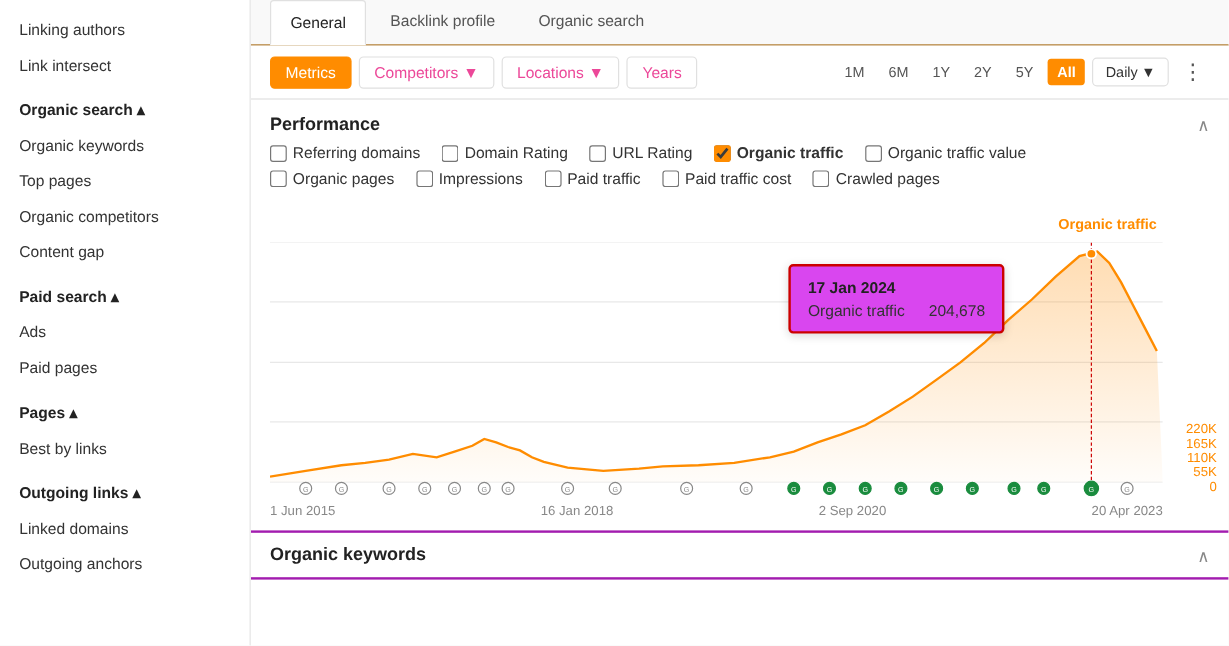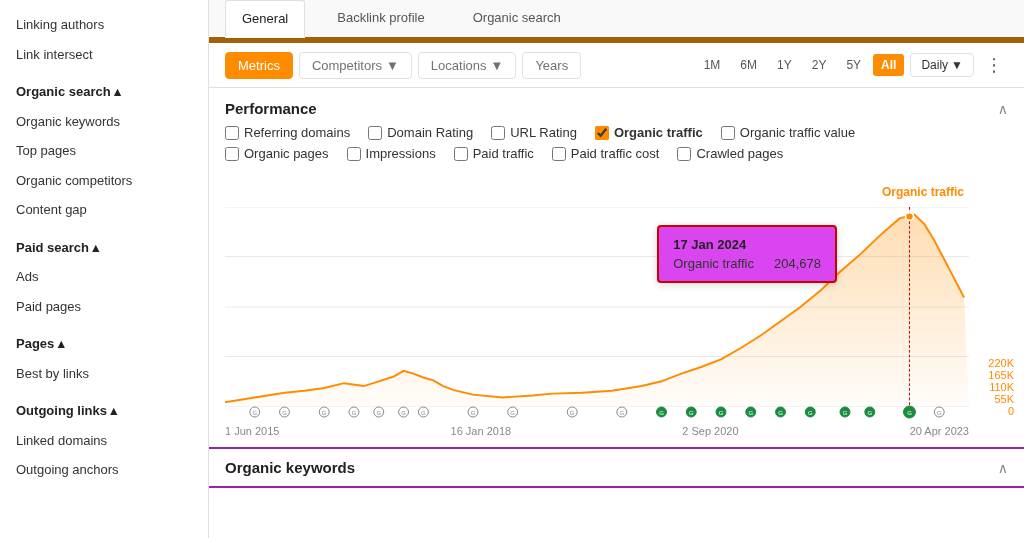--- a/index.html
+++ b/index.html
@@ -44,24 +44,24 @@
       flex: 1;
       display: flex;
       flex-direction: column;
       overflow: hidden;
       background: #fff;
     }
 
     
     .top-tabs {
       display: flex;
-      border-bottom: 6px solid #a16207;
+      border-bottom: 1px solid #a16207;
       background: #f9f9f9;
       padding: 0 16px;
-      gap: 16px;
+      gap: 4px;
     }
     .top-tab {
       padding: 10px 16px;
       cursor: pointer;
       color: #555;
       font-size: 13px;
       border-bottom: 2px solid transparent;
       margin-bottom: -1px;
     }
     .top-tab.active {
@@ -82,21 +82,21 @@
       gap: 6px;
       background: #fff;
     }
     .toolbar-btn {
       padding: 5px 12px;
       border: 1px solid #e0e0e0;
       border-radius: 4px;
       cursor: pointer;
       font-size: 13px;
       background: #fff;
-      color: #737373;
+      color: #ec4899;
       display: flex;
       align-items: center;
       gap: 4px;
     }
     .toolbar-btn.active {
       background: #ff8c00;
       border-color: #ff8c00;
       color: #fff;
     }
     .toolbar-spacer { flex: 1; }

